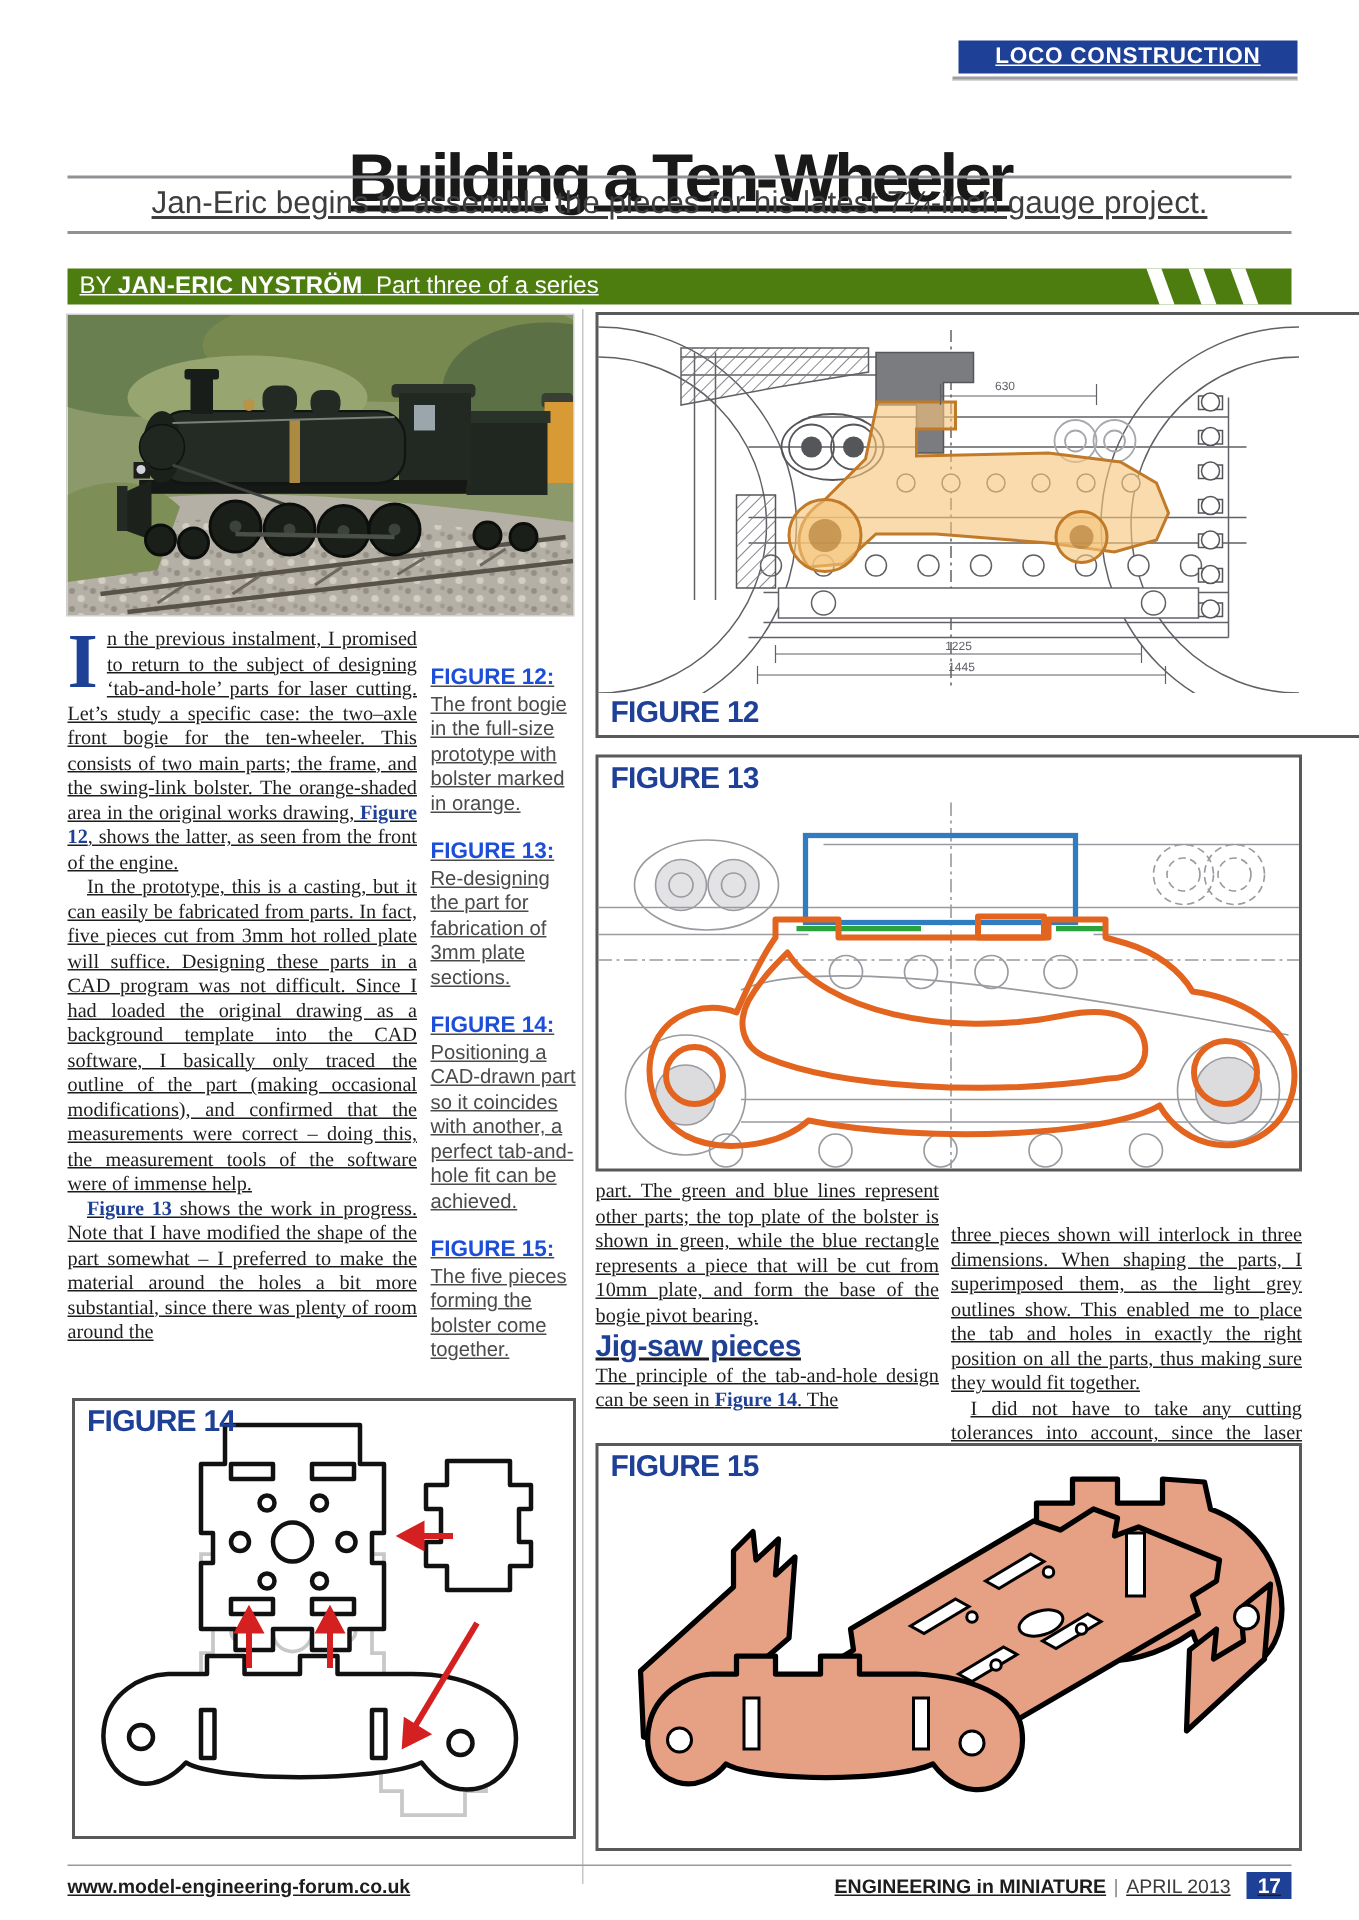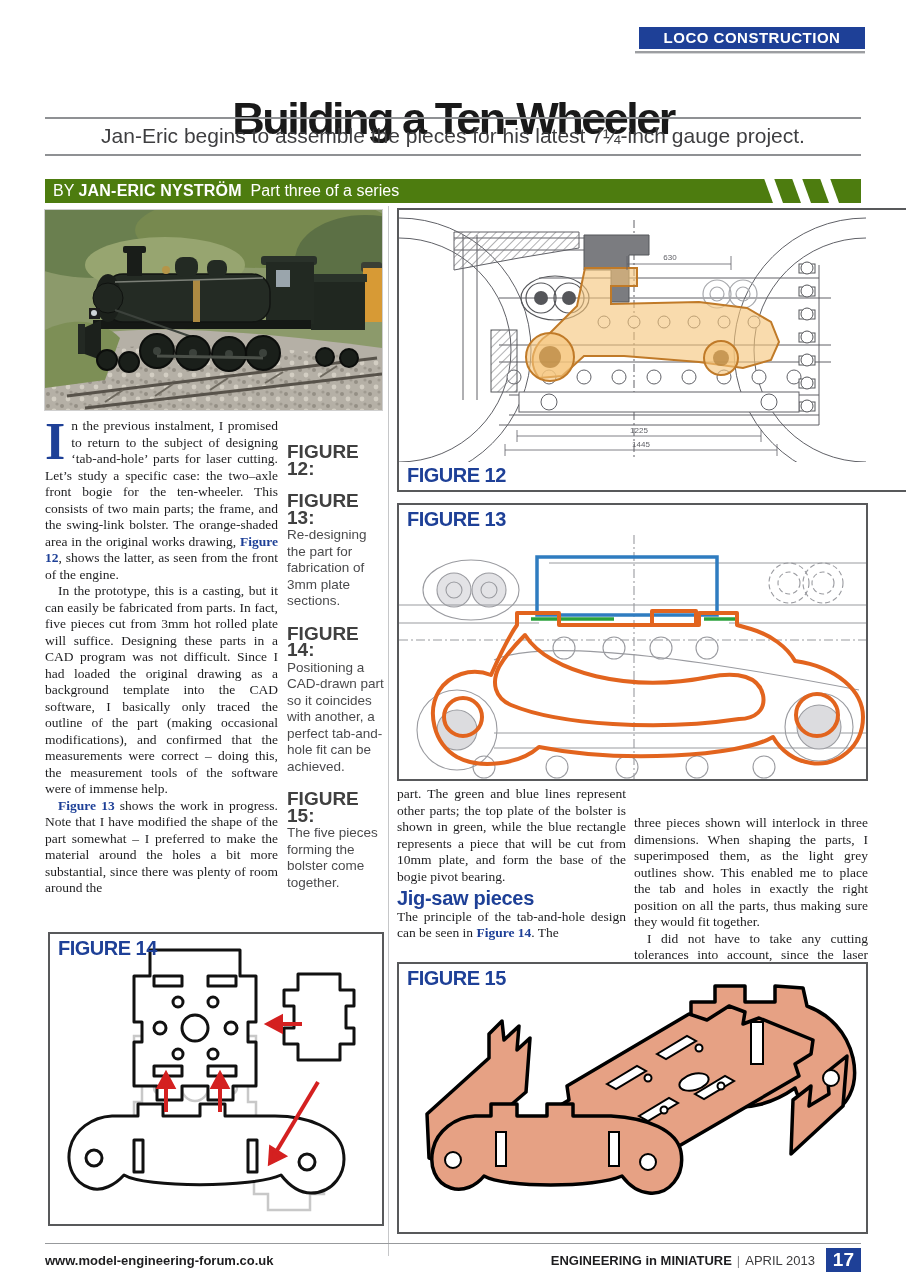--- a/index.html
+++ b/index.html
@@ -1,18 +1,18 @@
 <!DOCTYPE html>
 <html><head>
 <meta charset="utf-8">
 <style>
   html,body{margin:0;padding:0;}
   body{width:906px;height:1280px;position:relative;background:#ffffff;
        font-family:"Liberation Sans",sans-serif;color:#1d1d1f;overflow:hidden;}
-  .abs{position:absolute;}
+  .abs{position:absolute;text-decoration:underline;}
 
   
   #badge{right:41px;top:27px;width:226px;height:22px;background:#1e4097;color:#fff;
          font-size:15px;font-weight:bold;text-align:center;line-height:22px;letter-spacing:.5px;}
   #badge-rule{right:41px;top:51px;width:230px;height:2px;background:#9c9ea1;border-bottom:1px solid #d6d7d8;}
   #title{left:40px;top:52px;width:826px;font-size:45px;font-weight:bold;letter-spacing:-2.5px;
          text-align:center;line-height:74px;color:#191919;white-space:nowrap;}
   #subtitle-wrap{left:45px;top:117px;width:816px;border-top:2px solid #8f9194;border-bottom:2px solid #8f9194;
          padding:5px 0 6px 0;text-align:center;font-size:21px;color:#3e3e40;}
   #byline{left:45px;top:179px;width:816px;height:24px;background:#4d7c0f;color:#fff;font-size:16px;
@@ -31,21 +31,21 @@
   #article-col{left:45px;top:418px;width:233px;height:516px;}
   #article-col p{margin:0;}
   #article-col p.indent, .bodycol p.indent{text-indent:13px;}
   .figref{color:#1e4097;font-weight:bold;}
   .dropcap{float:left;font-family:"Liberation Serif",serif;font-weight:bold;font-size:52px;
            line-height:42px;color:#1e4097;padding:3px 6px 0 0;}
 
   
   #captions-col{left:287px;top:444px;width:97px;font-size:13.5px;line-height:16.5px;color:#4b4b4d;}
   .cap{margin-bottom:16px;}
-  .cap .caphead{display:block;color:#404040;font-size:19px;font-weight:bold;margin-bottom:1px;}
+  .cap .caphead{display:block;color:#1d4ed8;font-size:15px;font-weight:bold;margin-bottom:1px;}
 
   
   .figbox{border:2px solid #58595b;background:#fff;box-sizing:border-box;}
   #fig12-box{left:397px;top:208px;width:520px;height:284px;}
   #fig13-box{left:397px;top:503px;width:471px;height:278px;}
   #fig14-box{left:48px;top:932px;width:336px;height:294px;}
   #fig15-box{left:397px;top:962px;width:471px;height:272px;}
   .figlabel{position:absolute;left:8px;font-size:20px;font-weight:bold;color:#1e4097;letter-spacing:-.5px;z-index:3;}
   .lbl-top{top:3px;} .lbl-bottom{bottom:3px;}
   .figbox svg{position:absolute;left:0;top:0;}
@@ -59,21 +59,21 @@
            margin:5px 0 2px 0 !important;text-align:left;letter-spacing:-.3px;}
   .cont-arrow{color:#1e4097;font-size:11px;}
 
   
   #footer-rule{left:45px;top:1243px;width:816px;height:1px;background:#97999c;}
   #footer{left:45px;top:1248px;width:816px;display:flex;justify-content:space-between;align-items:center;
           font-size:13px;font-weight:bold;color:#1d1d1f;}
   #footer .mag-right{display:flex;align-items:center;gap:5px;font-weight:bold;}
   #footer .issue{font-weight:normal;color:#3c3c3e;}
   #footer .sep{color:#8a8a8c;font-weight:normal;}
-  .pagebox{background:#1e4097;color:#fff;padding:1px 7px;font-weight:bold;font-size:19px;margin-left:6px;}
+  .pagebox{background:#1e4097;color:#fff;padding:1px 7px;font-weight:bold;font-size:14px;margin-left:6px;}
 </style>
 </head>
 <body>
 
 <div class="abs" id="badge">LOCO CONSTRUCTION</div>
 <div class="abs" id="badge-rule"></div>
 
 <h1 class="abs" id="title">Building a Ten-Wheeler</h1>
 
 <div class="abs" id="subtitle-wrap">
@@ -168,20 +168,21 @@
 
 <div class="abs serif" id="article-col">
   <p><span class="dropcap">I</span><span>n the previous instalment, I promised to return to the subject of designing ‘tab-and-hole’ parts for laser cutting. Let’s study a specific case: the two–axle front bogie for the ten-wheeler. This consists of two main parts; the frame, and the swing-link bolster. The orange-shaded area in the original works drawing, </span><span class="figref">Figure 12</span><span>, shows the latter, as seen from the front of the engine.</span></p>
   <p class="indent">In the prototype, this is a casting, but it can easily be fabricated from parts. In fact, five pieces cut from 3mm hot rolled plate will suffice. Designing these parts in a CAD program was not difficult. Since I had loaded the original drawing as a background template into the CAD software, I basically only traced the outline of the part (making occasional modifications), and confirmed that the measurements were correct – doing this, the measurement tools of the software were of immense help.</p>
   <p class="indent"><span class="figref">Figure 13</span><span> shows the work in progress. Note that I have modified the shape of the part somewhat – I preferred to make the material around the holes a bit more substantial, since there was plenty of room around the</span></p>
 </div>
 
 <div class="abs" id="captions-col">
   <div class="cap">
     <span class="caphead">FIGURE 12:</span>
+    <span>The front bogie in the full-size prototype with bolster marked in orange.</span>
   </div>
   <div class="cap">
     <span class="caphead">FIGURE 13:</span>
     <span>Re-designing the part for fabrication of 3mm plate sections.</span>
   </div>
   <div class="cap">
     <span class="caphead">FIGURE 14:</span>
     <span>Positioning a CAD-drawn part so it coincides with another, a perfect tab-and-hole fit can be achieved.</span>
   </div>
   <div class="cap">

